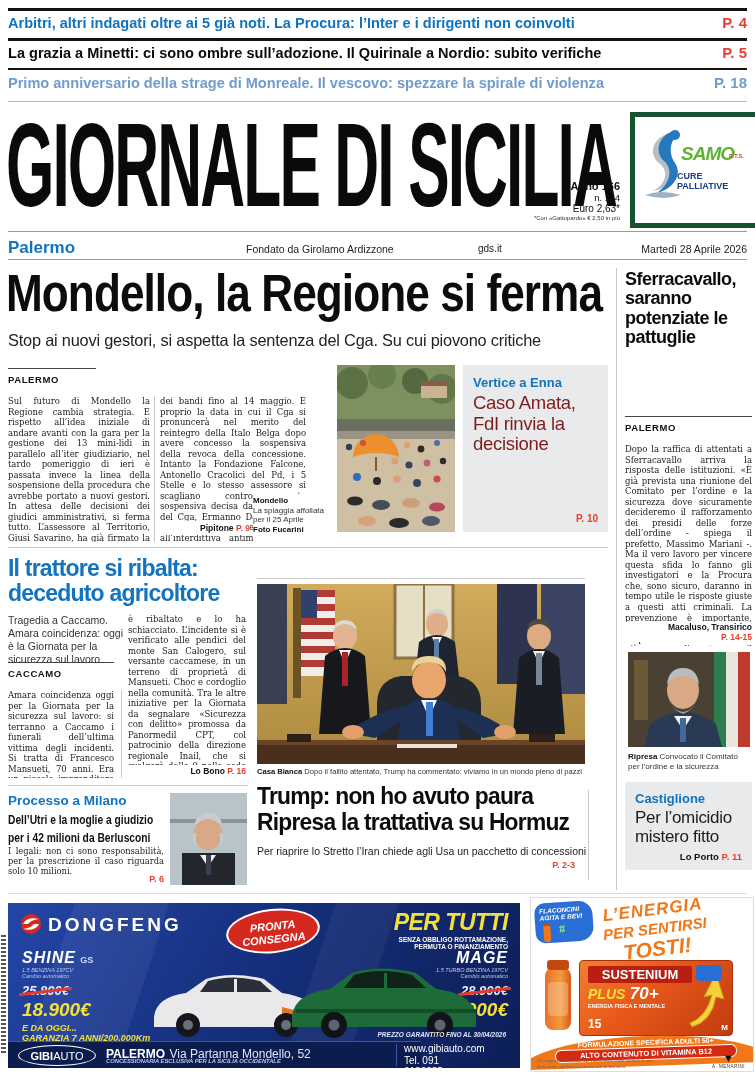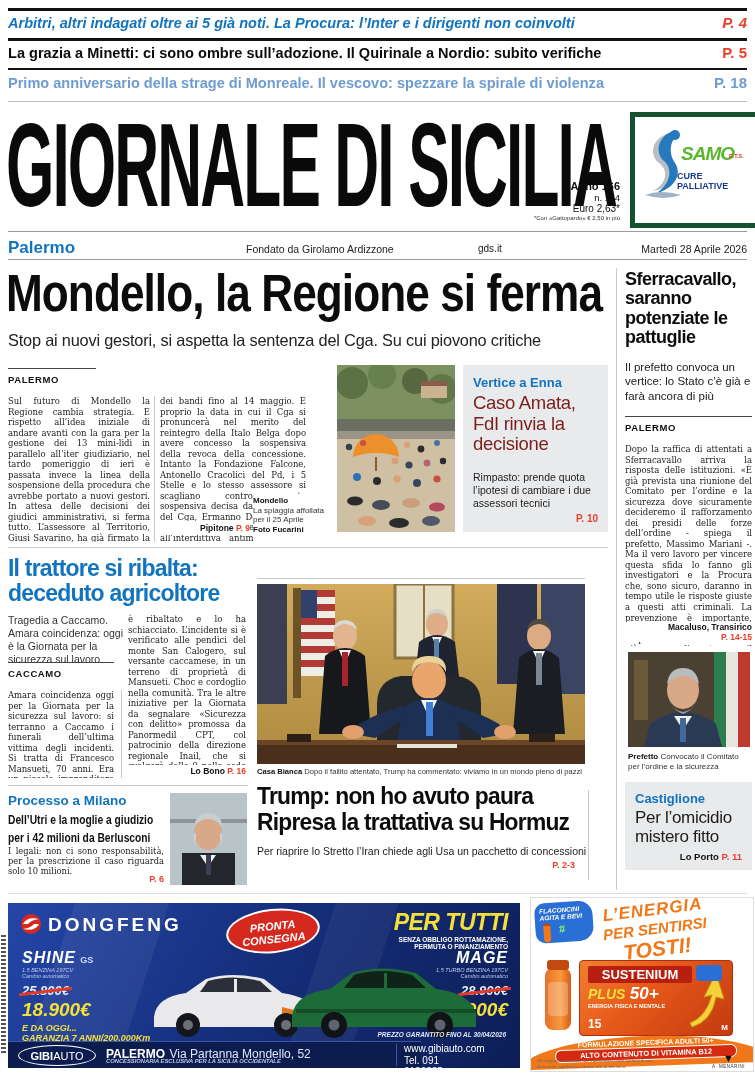--- a/index.html
+++ b/index.html
@@ -22,21 +22,21 @@
   .graybox{background:#e9eaeb;}
   .strike{position:relative;display:inline-block;}
   .strike::after{content:"";position:absolute;left:-3px;right:-3px;top:46%;height:2.5px;background:#e03a2a;transform:rotate(-7deg);}
 </style>
 </head>
 <body>
 
 <div class="page">
 
   <div class="hrule-k" style="left:8px;top:8px;width:739px;height:3px"></div>
-  <div class="abs" style="left:8px;top:14px;width:739px;font-style:italic;">
+  <div class="abs" style="left:8px;top:14px;width:739px;">
     <span class="fit blue" style="font-size:15px;font-weight:bold;transform:scaleX(.97)">Arbitri, altri indagati oltre ai 5 già noti. La Procura: l’Inter e i dirigenti non coinvolti</span>
     <span class="abs red" style="right:0;top:0;font-size:15px;font-weight:bold">P. 4</span>
   </div>
   <div class="hrule-k" style="left:8px;top:38px;width:739px;height:3px"></div>
   <div class="abs" style="left:8px;top:44px;width:739px;">
     <span class="fit" style="font-size:15px;font-weight:bold;color:#0c0c0c;transform:scaleX(.97)">La grazia a Minetti: ci sono ombre sull’adozione. Il Quirinale a Nordio: subito verifiche</span>
     <span class="abs red" style="right:0;top:0;font-size:15px;font-weight:bold">P. 5</span>
   </div>
   <div class="hrule-k" style="left:8px;top:68px;width:739px;height:2px"></div>
   <div class="abs" style="left:8px;top:74px;width:739px;">
@@ -133,21 +133,20 @@
         <ellipse cx="100" cy="142" rx="8" ry="4.5" fill="#b5485c"></ellipse>
       <ellipse cx="30" cy="156" rx="9" ry="5" fill="#d9a179"></ellipse>
         <ellipse cx="62" cy="158" rx="10" ry="5" fill="#2b2b2b"></ellipse>
       <ellipse cx="94" cy="156" rx="9" ry="5" fill="#50586a"></ellipse>
     </g>
   </svg>
 
   <div class="abs graybox" style="left:463px;top:365px;width:145px;height:167px">
     <div class="abs blue" style="left:10px;top:10px;font-size:13px;font-weight:bold">Vertice a Enna</div>
     <div class="abs" style="left:10px;top:28px;width:126px;font-size:18.5px;line-height:1.12;color:#7f1d1d;letter-spacing:-0.3px">Caso Amata, FdI rinvia la decisione</div>
-    <div class="abs" style="left:10px;top:106px;width:126px;font-size:10.5px;line-height:1.25;color:#222">Rimpasto: prende quota l’ipotesi di cambiare i due assessori tecnici</div>
     <div class="abs red" style="right:10px;bottom:8px;font-size:10px;font-weight:bold">P. 10</div>
   </div>
 
   <div class="hrule" style="left:8px;top:547px;width:600px"></div>
 
   <div class="abs blue" style="left:8px;top:556px;width:245px;font-size:23px;font-weight:bold;letter-spacing:-0.8px;line-height:1.1">Il trattore si ribalta: deceduto agricoltore</div>
   <div class="abs" style="left:8px;top:614px;width:116px;font-size:10.5px;line-height:1.25;color:#333">Tragedia a Caccamo. Amara coincidenza: oggi è la Giornata per la sicurezza sul lavoro</div>
   <div class="abs kicker-sm" style="left:8px;top:662px;width:106px;border-top:1.5px solid #444;padding-top:5px">CACCAMO</div>
   <div class="abs serif bodytext just" style="left:8px;top:690px;width:106px;height:88px;overflow:hidden">Amara coincidenza oggi per la Giornata per la sicurezza sul lavoro: si terranno a Caccamo i funerali dell’ultima vittima degli incidenti. Si tratta di Francesco Mansueti, 70 anni. Era un piccolo imprenditore agricolo: stava lavorando sul suo trattore che si</div>
   <div class="vrule" style="left:121px;top:690px;height:88px"></div>
@@ -256,21 +255,20 @@
 
   <div class="abs" style="left:257px;top:783px;width:332px;line-height:1.1">
     <span class="fit" style="font-size:24px;font-weight:bold;letter-spacing:-0.8px;color:#0c0c0c;transform:scaleX(.95)">Trump: non ho avuto paura</span><br>
     <span class="fit" style="font-size:24px;font-weight:bold;letter-spacing:-0.8px;color:#0c0c0c;transform:scaleX(.95)">Ripresa la trattativa su Hormuz</span>
   </div>
   <div class="abs" style="left:257px;top:845px;width:330px;font-size:10.5px;color:#222">Per riaprire lo Stretto l’Iran chiede agli Usa un pacchetto di concessioni</div>
   <div class="abs red" style="left:257px;top:860px;width:318px;text-align:right;font-size:9px;font-weight:bold">P. 2-3</div>
   <div class="vrule" style="left:588px;top:790px;height:90px"></div>
 
   <div class="abs" style="left:625px;top:270px;width:127px;font-size:18px;font-weight:bold;letter-spacing:-0.5px;line-height:1.08;color:#0c0c0c">Sferracavallo, saranno potenziate le pattuglie</div>
-  <div class="abs" style="left:625px;top:360px;width:127px;font-size:11.5px;line-height:1.25;color:#222">Il prefetto convoca un vertice: lo Stato c’è già e farà ancora di più</div>
   <div class="abs kicker-sm" style="left:625px;top:416px;width:127px;border-top:1.5px solid #444;padding-top:5px">PALERMO</div>
   <div class="abs serif bodytext just" style="left:625px;top:444px;width:127px;height:202px;overflow:hidden">Dopo la raffica di attentati a Sferracavallo arriva la risposta delle istituzioni. «È già prevista una riunione del Comitato per l’ordine e la sicurezza dove sicuramente decideremo il rafforzamento dei presidi delle forze dell’ordine - spiega il prefetto, Massimo Mariani -. Ma il vero lavoro per vincere questa sfida lo fanno gli investigatori e la Procura che, sono sicuro, daranno in tempo utile le risposte giuste a questi atti criminali. La prevenzione è importante, ma è decisivo individuare i responsabili». Il Comune ha già predisposto il potenziamento delle pattuglie della polizia municipale.</div>
   <div class="abs byline" style="left:625px;top:622px;width:127px;line-height:1.2">
     <div style="background:#fff">Macaluso, Transirico</div>
     <div class="red" style="background:#fff">P. 14-15</div>
   </div>
 
   <svg class="abs" style="left:628px;top:652px" width="122" height="95">
     <rect width="122" height="95" fill="#4a4133"></rect>
     <rect x="86" y="0" width="12" height="95" fill="#2e7d4f"></rect>
@@ -278,21 +276,21 @@
     <rect x="110" y="0" width="12" height="95" fill="#bf3a2e"></rect>
     <rect x="6" y="8" width="14" height="60" fill="#6b5a38"></rect>
     <path d="M16 95 L22 72 Q38 60 55 60 Q72 60 88 72 L94 95 Z" fill="#2a3a55"></path>
     <path d="M46 64 L55 78 L64 64 Z" fill="#f2f2ee"></path>
     <rect x="52" y="66" width="6" height="24" fill="#44689a"></rect>
     <ellipse cx="55" cy="38" rx="16" ry="19" fill="#d9a886"></ellipse>
     <path d="M39 32 Q41 16 55 16 Q69 16 71 32 Q64 24 55 24 Q46 24 39 32 Z" fill="#b9bcbe"></path>
     <path d="M41 44 Q42 58 55 60 Q68 58 69 44 Q69 56 55 62 Q41 56 41 44 Z" fill="#9aa0a2"></path>
   </svg>
   <div class="abs" style="left:628px;top:752px;width:122px;font-size:8px;line-height:1.2;color:#333">
-    <span style="font-weight:bold;color:#111">Prefetto</span>
+    <span style="font-weight:bold;color:#111">Ripresa</span>
     <span>Convocato il Comitato per l’ordine e la sicurezza</span>
   </div>
 
   <div class="abs graybox" style="left:625px;top:782px;width:127px;height:88px">
     <div class="abs blue" style="left:10px;top:9px;font-size:13px;font-weight:bold">Castiglione</div>
     <div class="abs" style="left:10px;top:27px;width:110px;font-size:17px;line-height:1.1;color:#1c1c1c;letter-spacing:-0.3px">Per l’omicidio mistero fitto</div>
     <div class="abs" style="right:10px;bottom:8px;font-size:9.5px;font-weight:bold">
       <span>Lo Porto</span> <span class="red">P. 11</span>
     </div>
   </div>
@@ -393,21 +391,21 @@
 
     <div class="abs" style="left:14px;top:70px;width:26px;height:62px;background:linear-gradient(90deg,#e8702a,#f59a3c 60%,#d85a18);border-radius:8px">
       <div class="abs" style="left:2px;top:-8px;width:22px;height:10px;background:#c24a10;border-radius:3px"></div>
       <div class="abs" style="left:3px;top:14px;width:20px;height:34px;background:rgba(255,255,255,.25);border-radius:4px"></div>
     </div>
 
     <div class="abs" style="left:48px;top:62px;width:152px;height:74px;background:linear-gradient(135deg,#f08030 0%,#e85a1a 40%,#c23a10 100%);border-radius:4px;border:1px solid #a83210">
       <div class="abs" style="left:8px;top:5px;width:100px;background:#b81f10;color:#fff;font-weight:bold;font-size:13px;text-align:center;border-radius:2px;padding:1px 2px">SUSTENIUM</div>
       <div class="abs" style="left:8px;top:23px">
         <span style="color:#f5e03a;font-weight:bold;font-style:italic;font-size:14px">PLUS</span>
-        <span style="color:#fff;font-weight:bold;font-style:italic;font-size:17px">50+</span>
+        <span style="color:#fff;font-weight:bold;font-style:italic;font-size:17px">70+</span>
       </div>
       <div class="abs" style="left:8px;top:42px;font-size:5.5px;color:#fff;font-weight:bold">ENERGIA FISICA E MENTALE</div>
       <div class="abs" style="left:8px;bottom:4px;font-size:12px;color:#fff;font-weight:bold">15</div>
       <svg class="abs" style="right:6px;top:8px" width="40" height="58">
         <path d="M4 54 Q20 48 26 26 L18 28 L30 4 L38 30 L30 28 Q26 52 6 58 Z" fill="#f5d03a" stroke="#c29a10" stroke-width="1"></path>
       </svg>
       <div class="abs" style="right:4px;bottom:3px;font-size:8px;font-weight:bold;color:#fff">M</div>
       <div class="abs" style="left:116px;top:4px;width:26px;height:16px;background:#2a6fd6;border-radius:4px"></div>
     </div>
 

